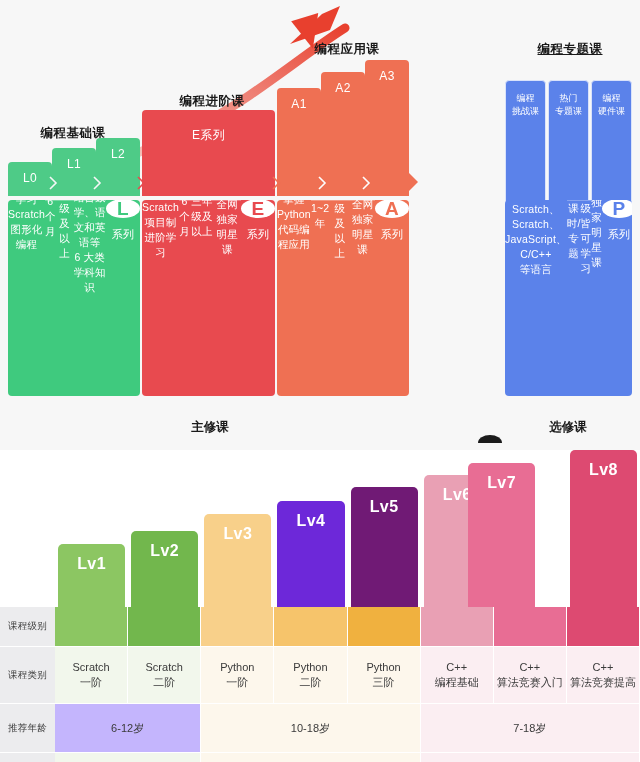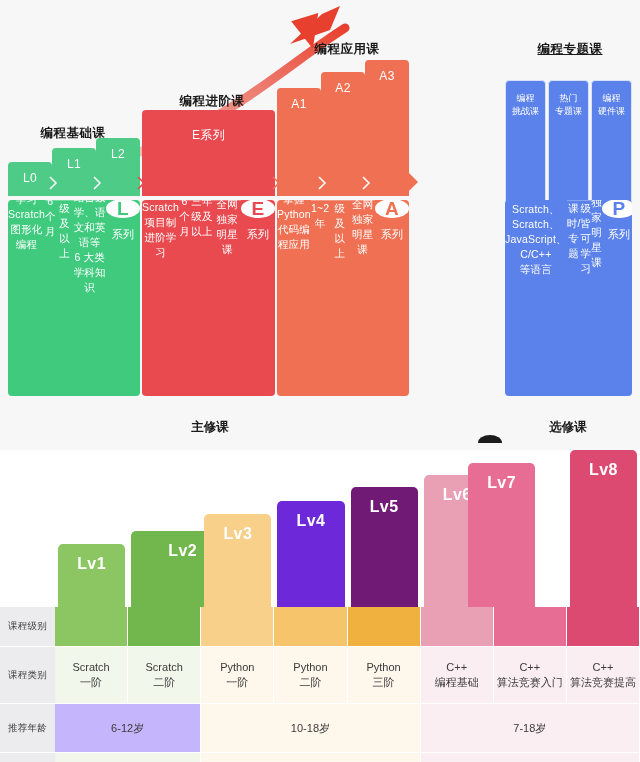--- a/index.html
+++ b/index.html
@@ -240,21 +240,21 @@
     <div class="foot-lbl" style="left:508px;top:419px;width:120px;">选修课</div>
 
     <div class="stray-dot"></div>
   </div>
 
   <div class="bot-panel">
     <div class="bars-area" id="bars">
         <div class="bar" style="left: 58px; width: 67.125px; top: 94px; height: 63px; background: rgb(140, 198, 98);">
           <span>Lv1</span>
         </div>
-        <div class="bar" style="left: 131.125px; width: 67.125px; top: 81px; height: 76px; background: rgb(114, 183, 77); padding-left: 36px;">
+        <div class="bar" style="left: 131.125px; width: 67.125px; top: 81px; height: 76px; background: rgb(114, 183, 77);">
           <span>Lv2</span>
         </div>
         <div class="bar" style="left: 204.25px; width: 67.125px; top: 64px; height: 93px; background: rgb(248, 208, 138);">
           <span>Lv3</span>
         </div>
         <div class="bar" style="left: 277.375px; width: 67.125px; top: 51px; height: 106px; background: #6d28d9;">
           <span>Lv4</span>
         </div>
         <div class="bar" style="left: 350.5px; width: 67.125px; top: 37px; height: 120px; background: #701a75;">
           <span>Lv5</span>

